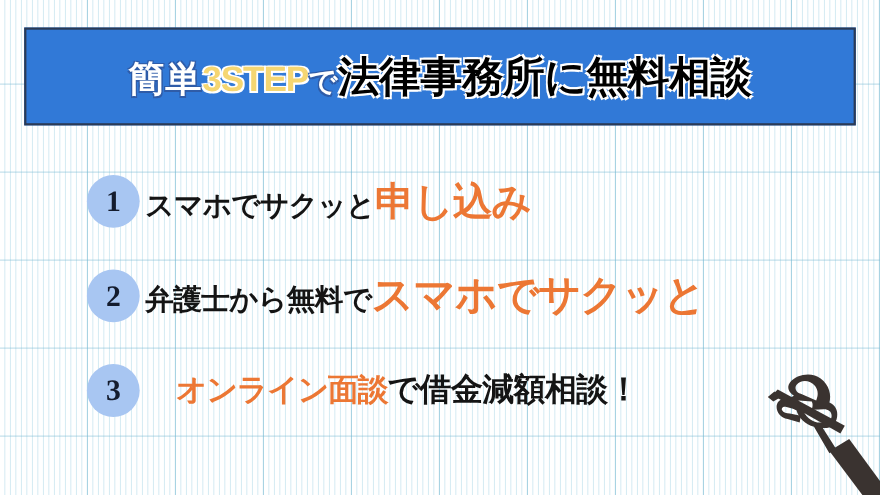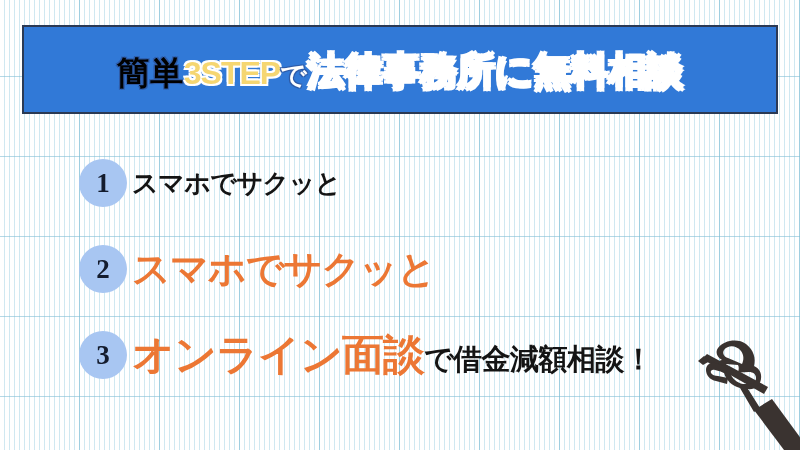--- a/index.html
+++ b/index.html
@@ -46,21 +46,21 @@
     justify-content: center;
   }
   #header-title {
     white-space: nowrap;
     font-weight: bold;
     line-height: 1;
     letter-spacing: 0.5px;
     transform: translateY(1px);
   }
   .hdr-white {
-    color: #000000;
+    color: #ffffff;
     font-size: 33px;
     font-weight: bold;
     text-shadow:
       -1.2px -1.2px 0 #2f5ca8, 1.2px -1.2px 0 #2f5ca8,
       -1.2px  1.2px 0 #2f5ca8, 1.2px  1.2px 0 #2f5ca8;
   }
   .hdr-step {
     color: #f5d672;
     font-size: 32px;
     font-weight: bold;
@@ -72,21 +72,21 @@
   }
   .hdr-de {
     color: #ffffff;
     font-size: 26px;
     font-weight: bold;
     text-shadow:
       -1.1px -1.1px 0 #2f5ca8, 1.1px -1.1px 0 #2f5ca8,
       -1.1px  1.1px 0 #2f5ca8, 1.1px  1.1px 0 #2f5ca8;
   }
   .hdr-gold {
-    color: #ffffff;
+    color: #000000;
     font-size: 38px;
     font-weight: bold;
     letter-spacing: -0.5px;
     text-shadow:
       -1.7px -1.7px 0 #ffffff, 1.7px -1.7px 0 #ffffff,
       -1.7px  1.7px 0 #ffffff, 1.7px  1.7px 0 #ffffff,
       0 0 2px #ffffff;
   }
 
   
@@ -134,21 +134,21 @@
   .t-orange {
     color: #ec7734;
     font-weight: bold;
     letter-spacing: -1px;
   }
   
   #step-1 .t-black { font-size: 26px; }
   #step-1 .t-orange { font-size: 36px; }
   #step-2 .t-black { font-size: 26px; }
   #step-2 .t-orange { font-size: 38px; }
-  #step-3 .t-orange { font-size: 42px; }
+  #step-3 .t-orange { font-size: 28px; margin-left: 28px; }
   #step-3 .t-black { font-size: 29px; }
 
   
   #hand-pen {
     position: absolute;
     left: 698px;
     top: 326px;
     width: 104px;
     height: 124px;
   }
@@ -163,26 +163,28 @@
       <span class="hdr-white">簡単</span><span class="hdr-step">3STEP</span><span class="hdr-de">で</span><span class="hdr-gold">法律事務所に無料相談</span>
     </div>
   </div>
 
   <div id="steps">
 
     <div class="step-row" id="step-1">
       <div class="step-badge">1</div>
       <div class="step-text">
         <span class="t-black">スマホでサクッと</span>
+          <span class="t-orange">申し込み</span>
       </div>
     </div>
 
     <div class="step-row" id="step-2">
       <div class="step-badge">2</div>
       <div class="step-text">
+        <span class="t-black">弁護士から無料で</span>
           <span class="t-orange">スマホでサクッと</span>
       </div>
     </div>
 
     <div class="step-row" id="step-3">
       <div class="step-badge">3</div>
       <div class="step-text">
         <span class="t-orange">オンライン面談</span>
           <span class="t-black">で借金減額相談！</span>
       </div>

